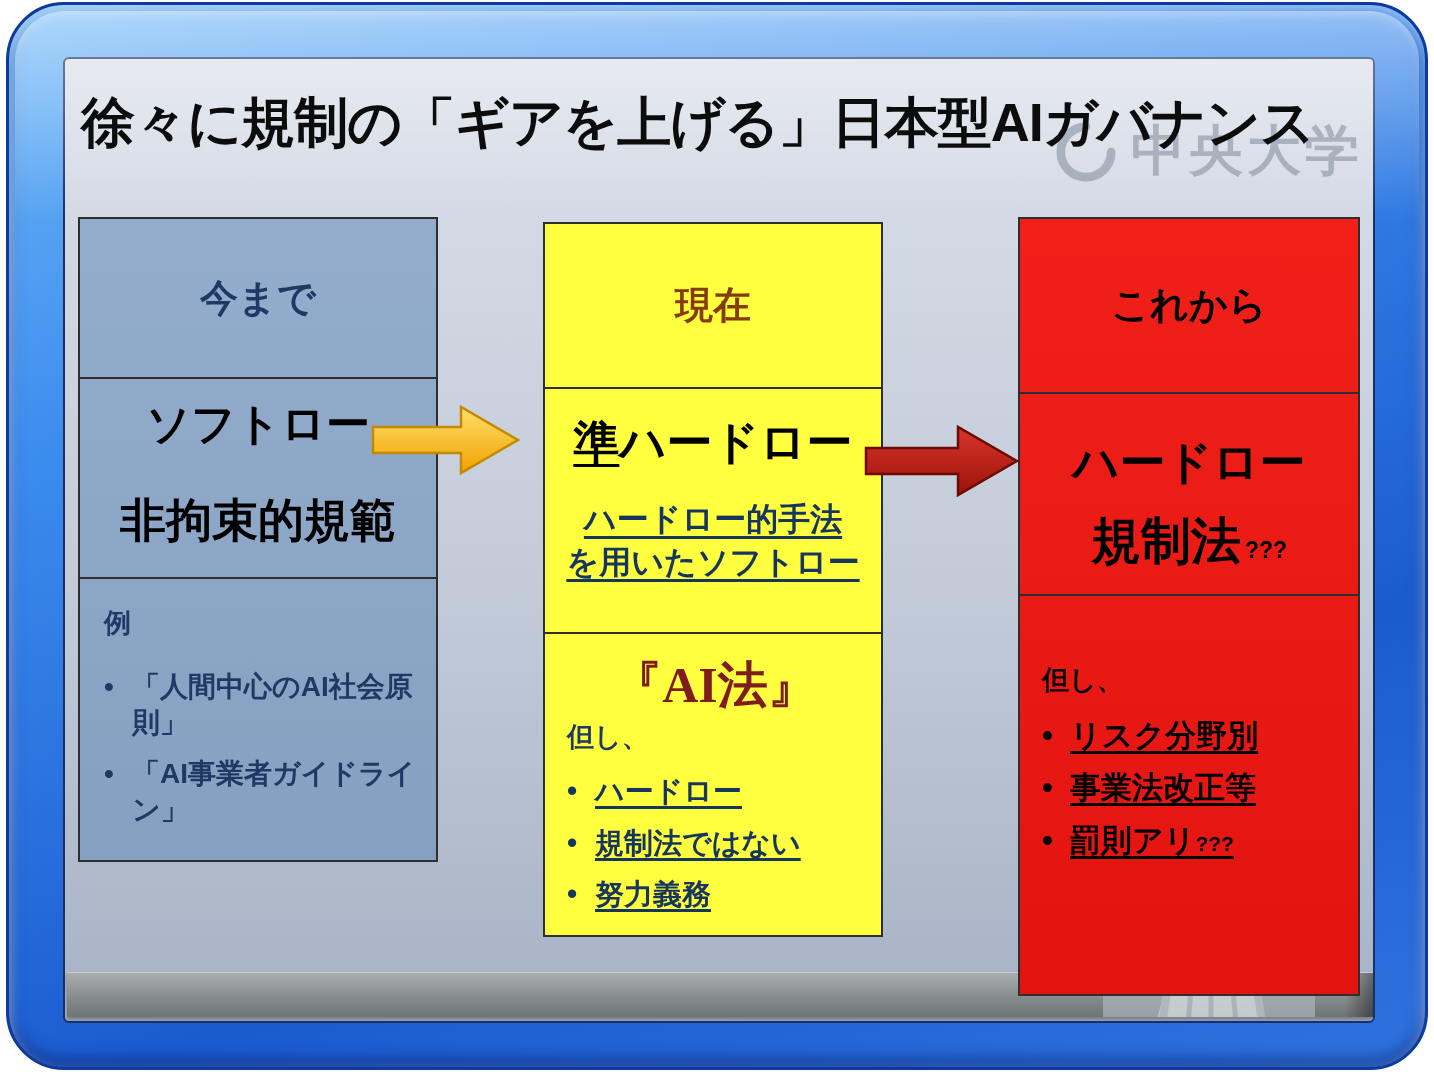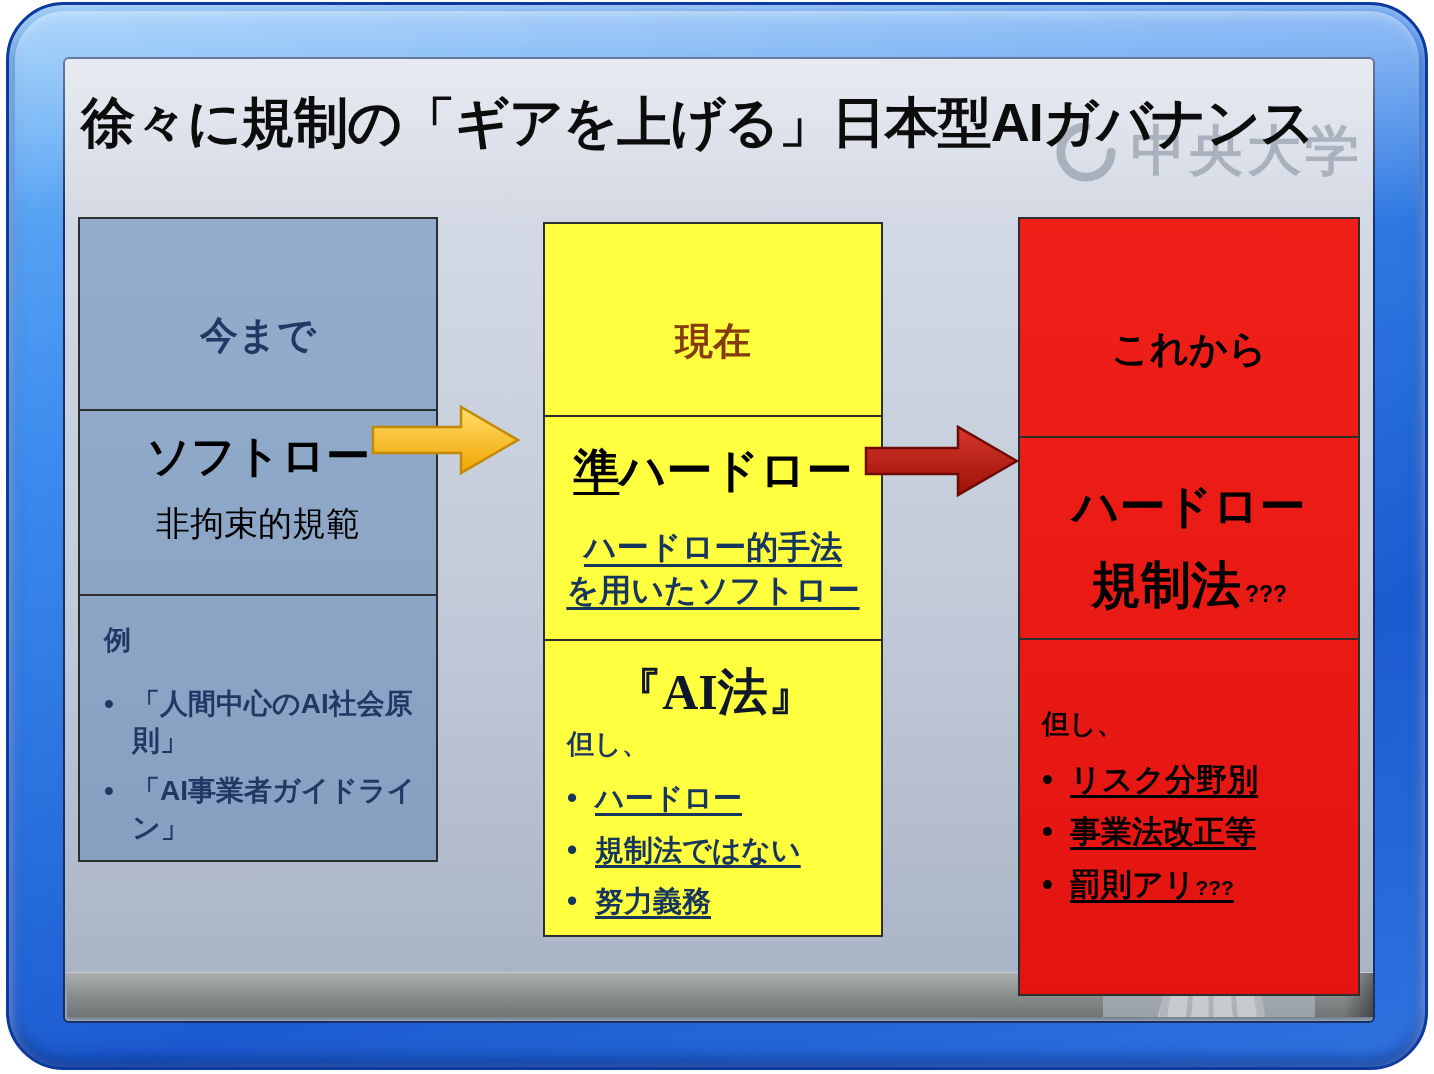--- a/index.html
+++ b/index.html
@@ -39,62 +39,62 @@
 
   
   .statue { position:absolute; left:1038px; top:826px; width:212px; height:132px;
     overflow:hidden; z-index:2; opacity:.9; }
 
   
   .box { position:absolute; display:flex; flex-direction:column;
     border:2px solid #2e2e2e; z-index:4; }
   .sec { border-bottom:2px solid #2e2e2e; }
   .sec:last-child { border-bottom:none; flex:1; }
-  .sec-center { display:flex; align-items:center; justify-content:center;margin-top:44px; }
+  .sec-center { display:flex; align-items:center; justify-content:center; }
 
   .box-left  { left:13px;  top:158px; width:360px; height:645px;
     background:linear-gradient(180deg,#94adcd,#86a0c1); }
   .box-mid   { left:478px; top:163px; width:340px; height:715px; background:#ffff3f; }
   .box-right { left:953px; top:158px; width:342px; height:779px;
     background:linear-gradient(180deg,#f02019,#e31410);gap:22px; }
 
   .sec-h-left  { height:160px; }
   .sec-h-mid   { height:165px; }
   .sec-h-right { height:175px; }
 
   .hdr { font-size:38px; font-weight:800; }
   .hdr-left  { color:#1f3864; }
   .hdr-mid   { color:#843c0c; }
   .hdr-right { color:#000; }
 
   
   .sec-m-left { height:200px; display:flex; flex-direction:column; align-items:center;
-    padding-top:16px; gap:15px; }
+    padding-top:16px; gap:36px; }
   .soft-title { font-size:44px; font-weight:900; color:#000; }
-  .soft-sub   { font-size:34px; font-weight:400; color:#000; }
+  .soft-sub   { font-size:46px; font-weight:700; color:#000; }
 
   
   .sec-b-left { padding:26px 20px 0 24px; }
   .ex-label { color:#1f3864; font-size:27px; font-weight:800; margin-bottom:28px; }
 
   .bl { display:flex; gap:12px; margin-bottom:14px; line-height:1.3; }
   .bm { flex:0 0 16px; }
   .bl-left { color:#1f3864; font-size:28px; font-weight:800; }
 
   
   .sec-m-mid { height:245px; display:flex; flex-direction:column; align-items:center;
     padding-top:23px; }
   .hard-title { font-size:46px; font-weight:900; color:#000; }
   .u-char { text-decoration:underline; text-decoration-thickness:3px; text-underline-offset:6px; }
   .mid-sub { margin-top:24px; text-align:center; line-height:1.35; }
   .mid-sub span { display:block; color:#17365d; font-size:32px; font-weight:800;
     text-decoration:underline; text-decoration-thickness:2.5px; text-underline-offset:6px; }
 
   .sec-b-mid { padding:18px 18px 0 22px; }
-  .law-title { text-align:center; font-size:50px; font-weight:900; color:#0f172a;
+  .law-title { text-align:center; font-size:50px; font-weight:900; color:#7f1d1d;
     font-family:"Liberation Serif","DejaVu Serif",serif; margin-bottom:0; }
   .however { font-size:27px; font-weight:800; margin-bottom:18px; }
   .however-mid { color:#1f3864; }
   .however-right { color:#000; }
   .bl-mid { color:#17365d; font-size:29px; font-weight:800; }
   .bl-mid .bt { text-decoration:underline; text-decoration-thickness:2.5px; text-underline-offset:5px; }
 
   
   .sec-m-right { height:180px; display:flex; flex-direction:column; align-items:center;
     padding-top:16px; gap:14px; }

